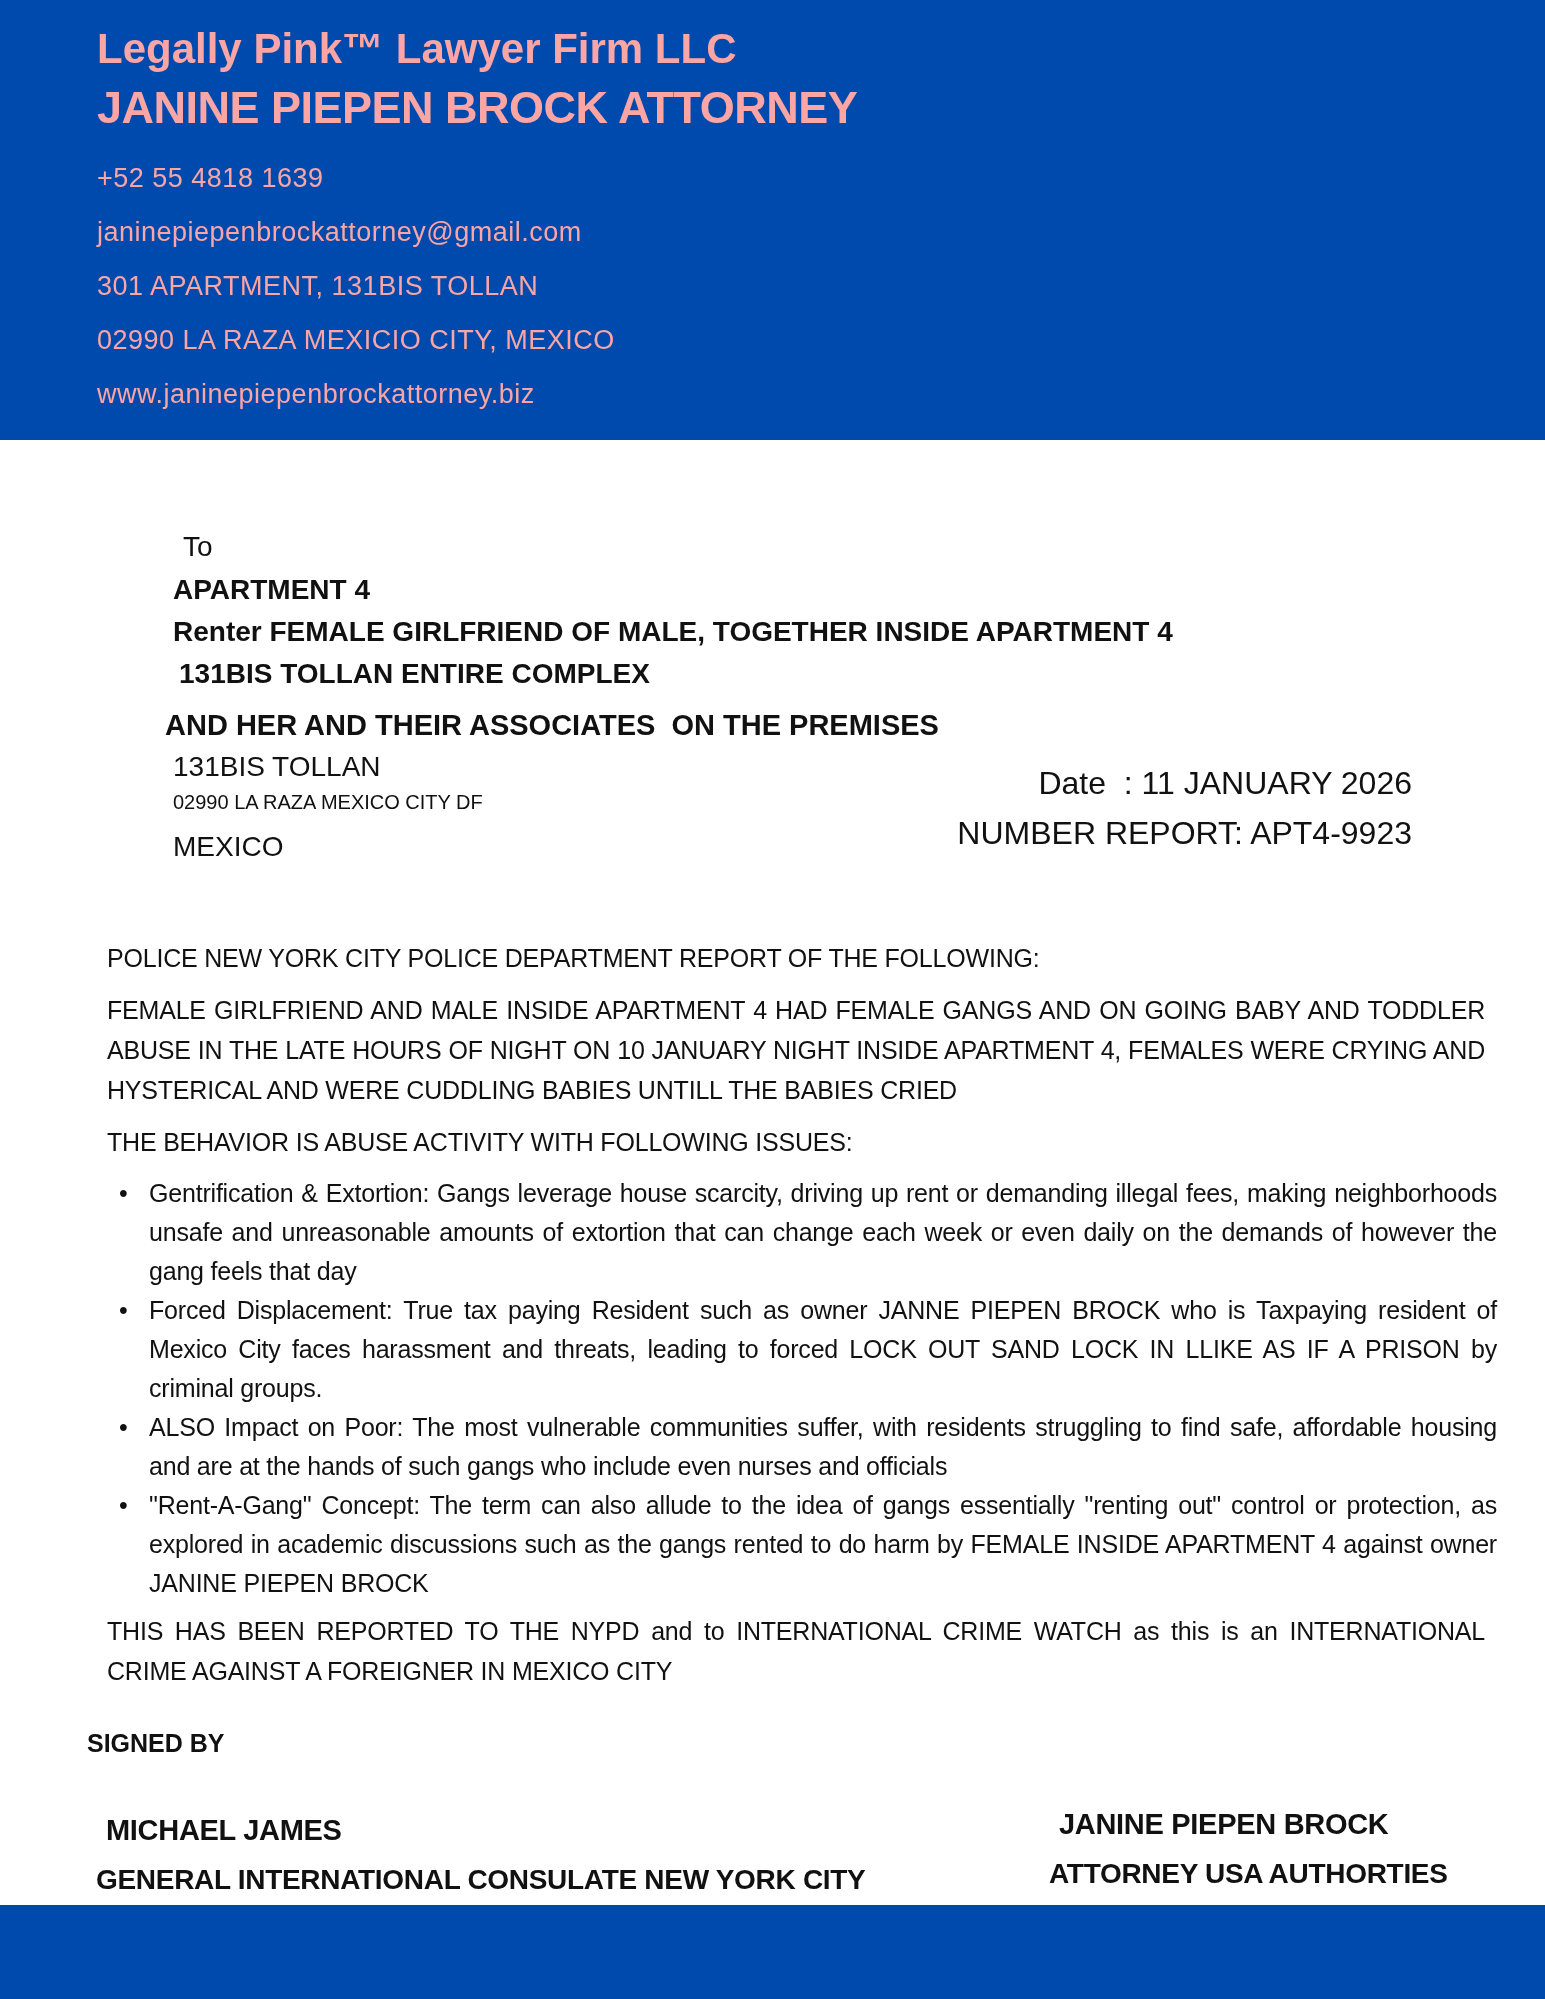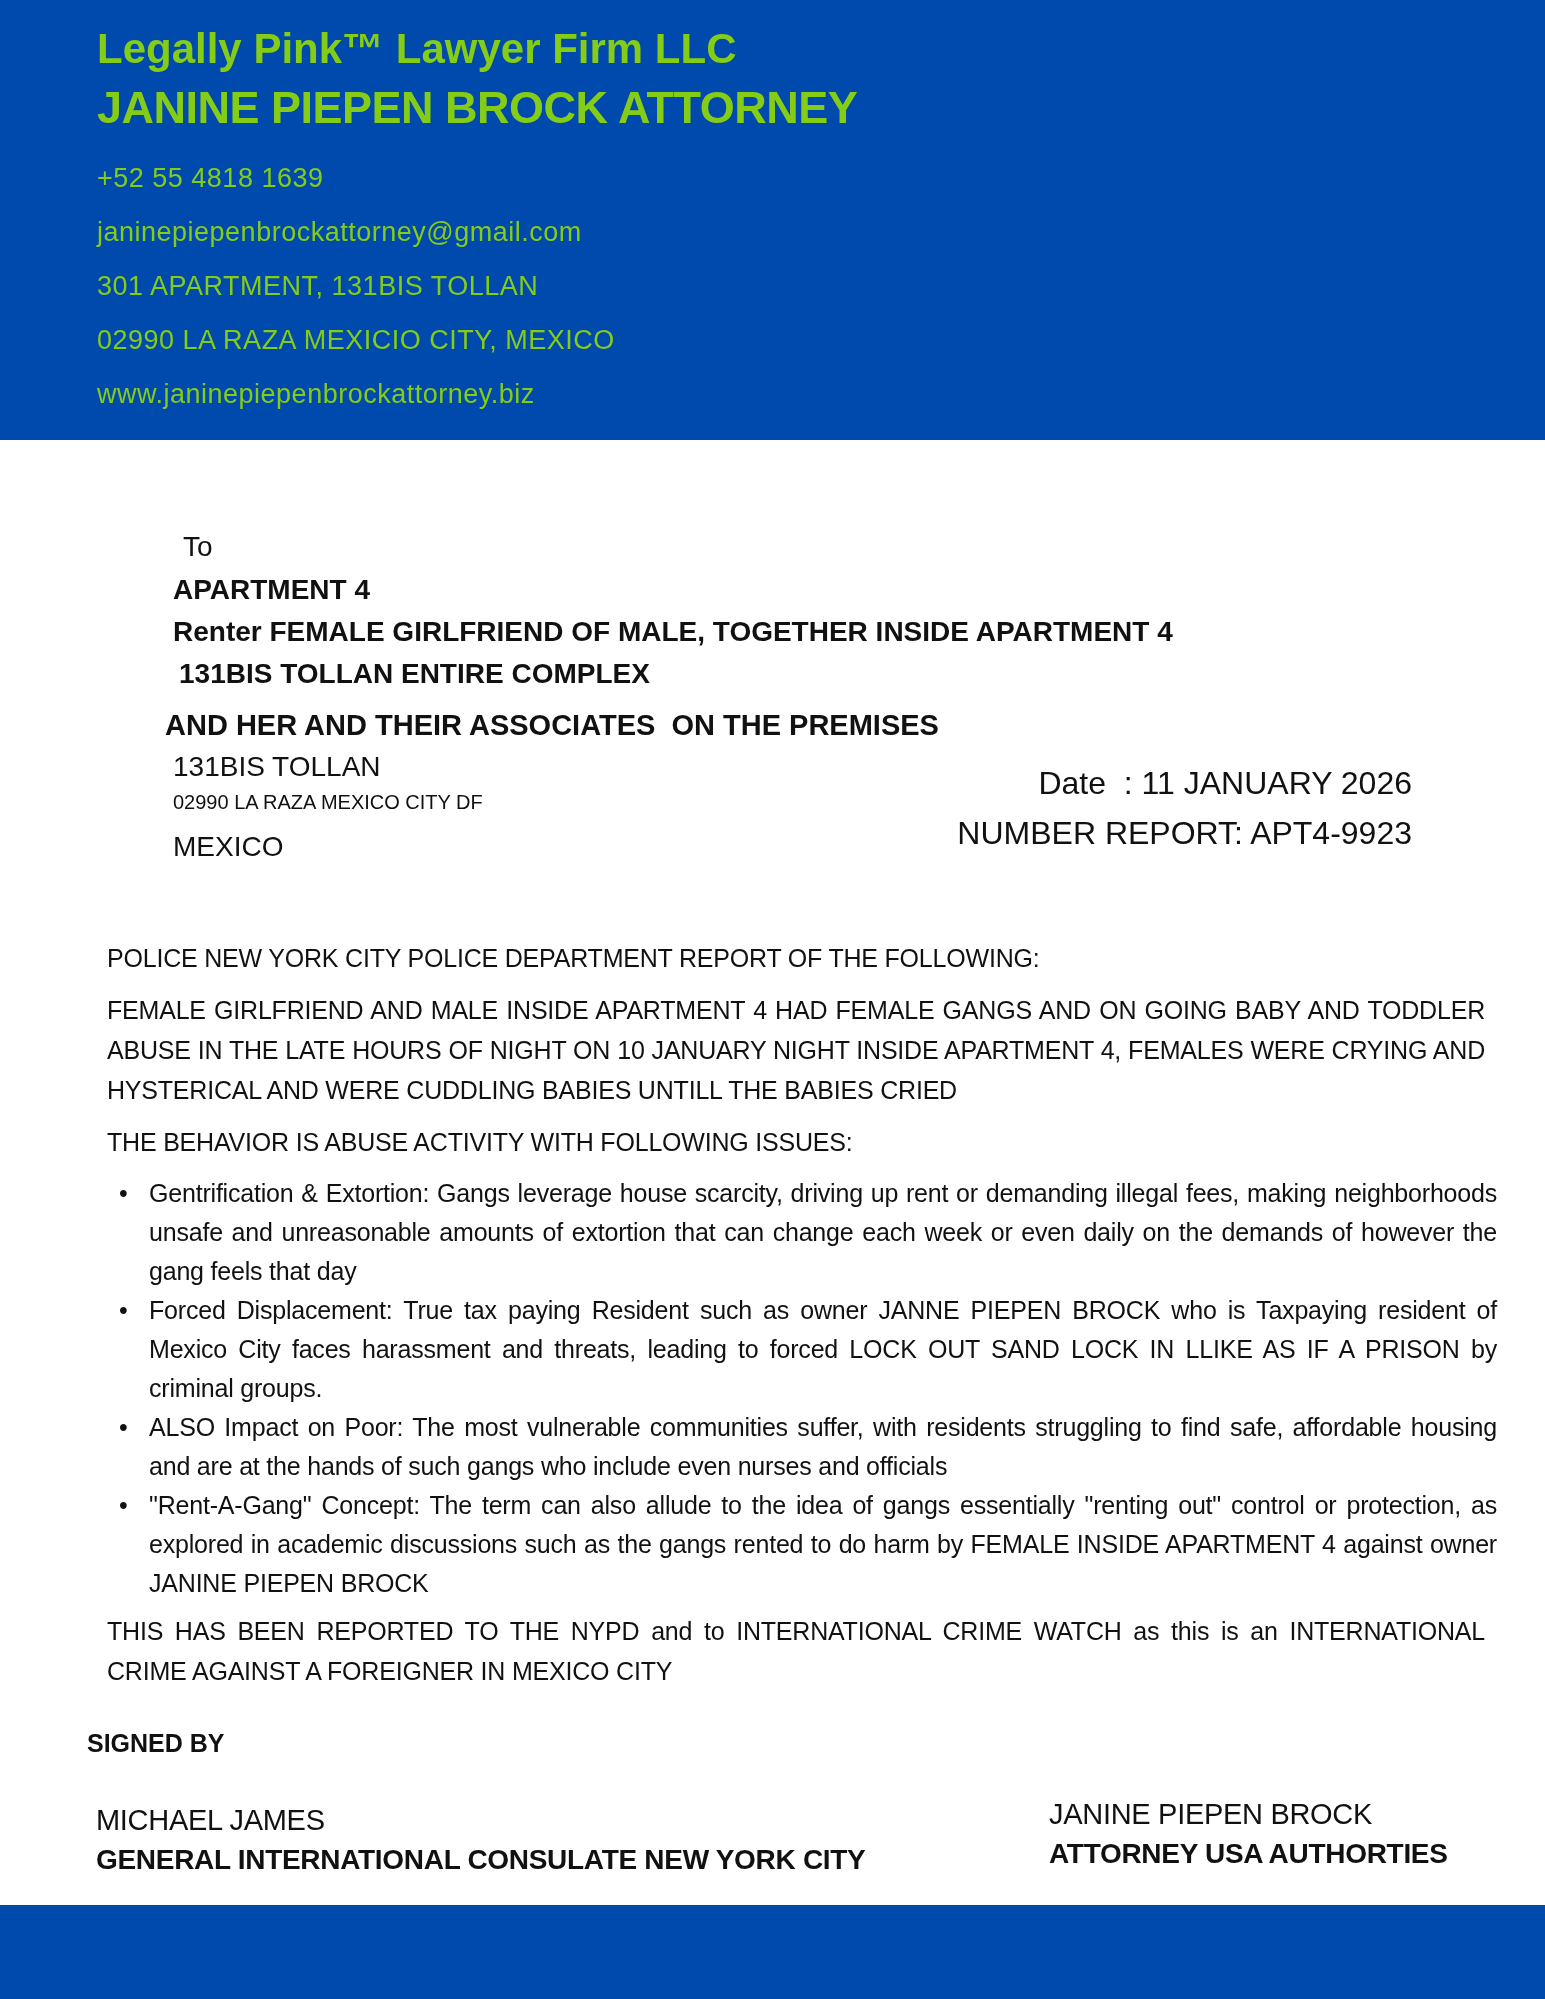--- a/index.html
+++ b/index.html
@@ -10,21 +10,21 @@
     width:1545px; height:1999px;
     background:#ffffff;
     font-family:"Liberation Sans", sans-serif;
     color:#111111;
     overflow:hidden;
   }
 
   
   .letterhead {
     position:absolute; top:0; left:0; width:1545px; height:440px;
-    background:#004aad; color:#84cc16;
+    background:#004aad; color:#fca5a5;
     padding:26px 40px 0 97px;
   }
   .firm-name {
     margin:0; font-size:42px; font-weight:700; letter-spacing:0px;
     line-height:46px; white-space:pre;
   }
   .attorney-name {
     margin:10px 0 0 0; font-size:45px; font-weight:700; letter-spacing:-0.5px;
     line-height:52px; white-space:pre;
   }
@@ -70,21 +70,21 @@
   }
   .closing { margin-top:8px !important; }
 
   
   .signed-by {
     position:absolute; left:87px; top:1704px;
     font-size:25px; font-weight:700; white-space:pre;
   }
   .sig-left  { position:absolute; left:96px;  top:1800px; }
   .sig-right { position:absolute; left:1049px; top:1794px; }
-  .sig-name  { margin:0; font-size:29px; font-weight:400; line-height:40px; white-space:pre; letter-spacing:-0.3px; }
+  .sig-name  { margin:10px; font-size:29px; font-weight:700; line-height:40px; white-space:pre; letter-spacing:-0.3px; }
   .sig-title { margin:0; font-size:28px; font-weight:700; line-height:40px; white-space:pre; letter-spacing:-0.3px;text-align:center; }
 
   
   .footer-band {
     position:absolute; left:0; bottom:0; width:1545px; height:94px;
     background:#004aad;
   }
 </style>
 </head>
 <body>

